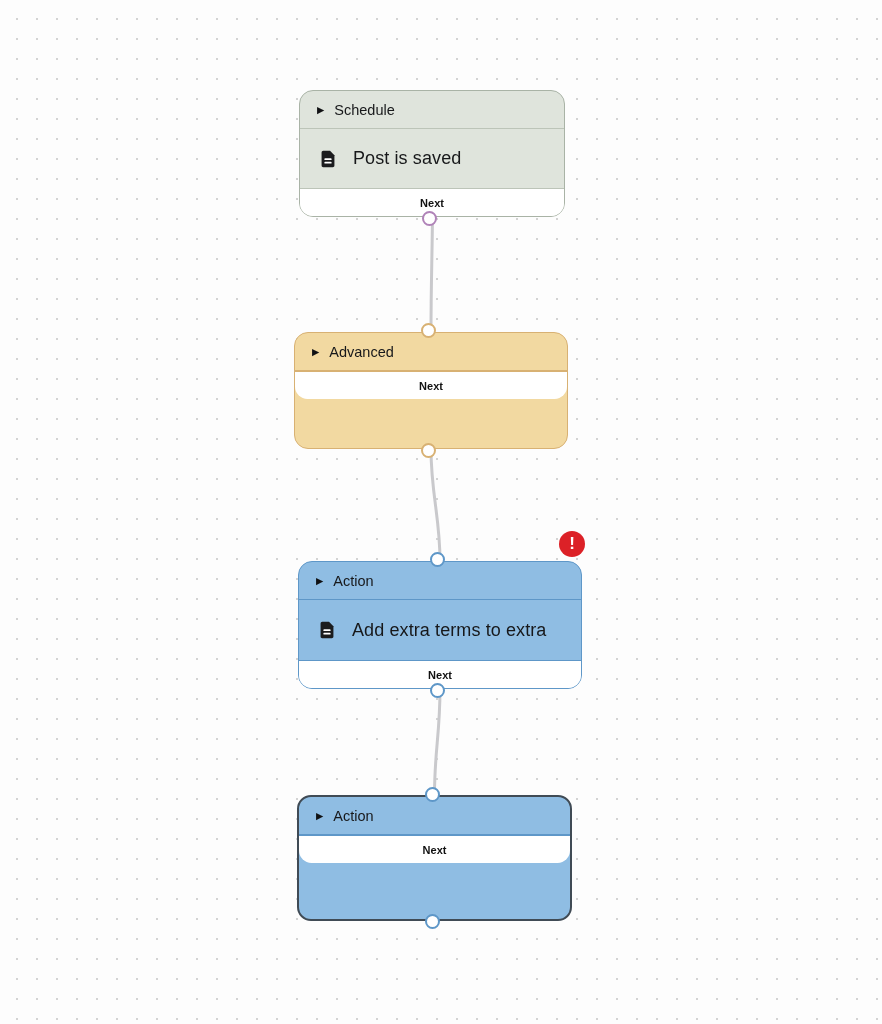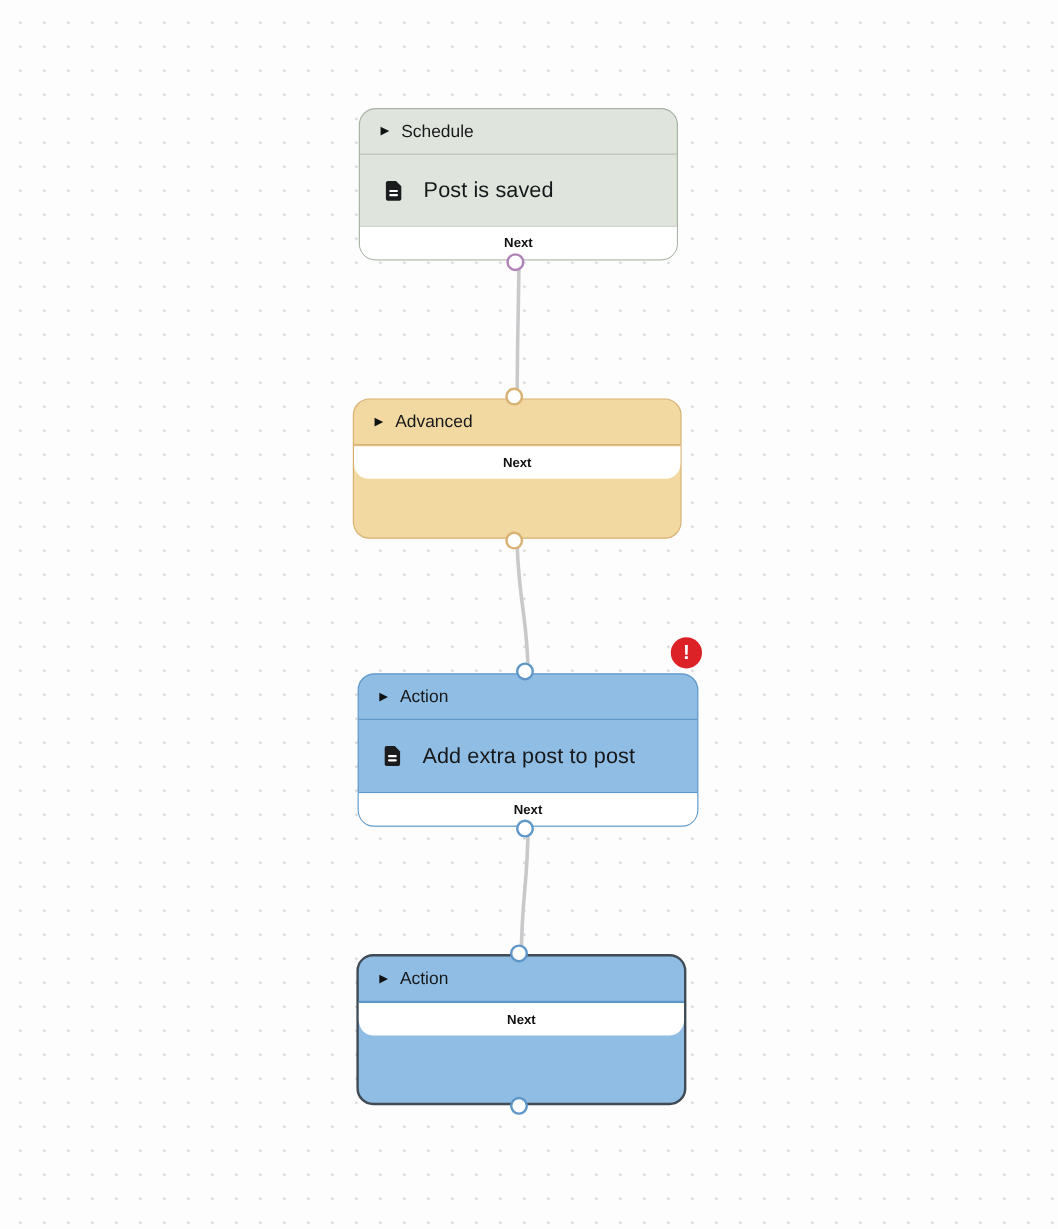--- a/index.html
+++ b/index.html
@@ -140,21 +140,21 @@
       <span>Action</span>
     </div>
     <div class="bod">
       <span class="nicon">
         <svg width="22" height="22" viewBox="0 0 24 24">
           <path d="M5 4.8 C5 3.8 5.8 3 6.8 3 H14.2 L19 7.8 V19.2 C19 20.2 18.2 21 17.2 21 H6.8 C5.8 21 5 20.2 5 19.2 Z" fill="#1b1c1e"></path>
           <rect x="8" y="11.2" width="8" height="2" rx="1" fill="#ffffff"></rect>
           <rect x="8" y="15" width="8" height="2" rx="1" fill="#ffffff"></rect>
         </svg>
       </span>
-      <span>Add extra post to post</span>
+      <span>Add extra terms to extra</span>
     </div>
     <div class="ftr">
       <span>Next</span>
     </div>
     <span class="port port-top" style="border-color: rgb(94, 151, 200);"></span>
     <span class="port port-bottom" style="border-color: rgb(94, 151, 200);"></span>
   </div>
 
   <div class="node n4 selected" style="--fill: #8fbde3; --border: #404b55; --divider: #5e97c8;">
     <div class="hdr">

